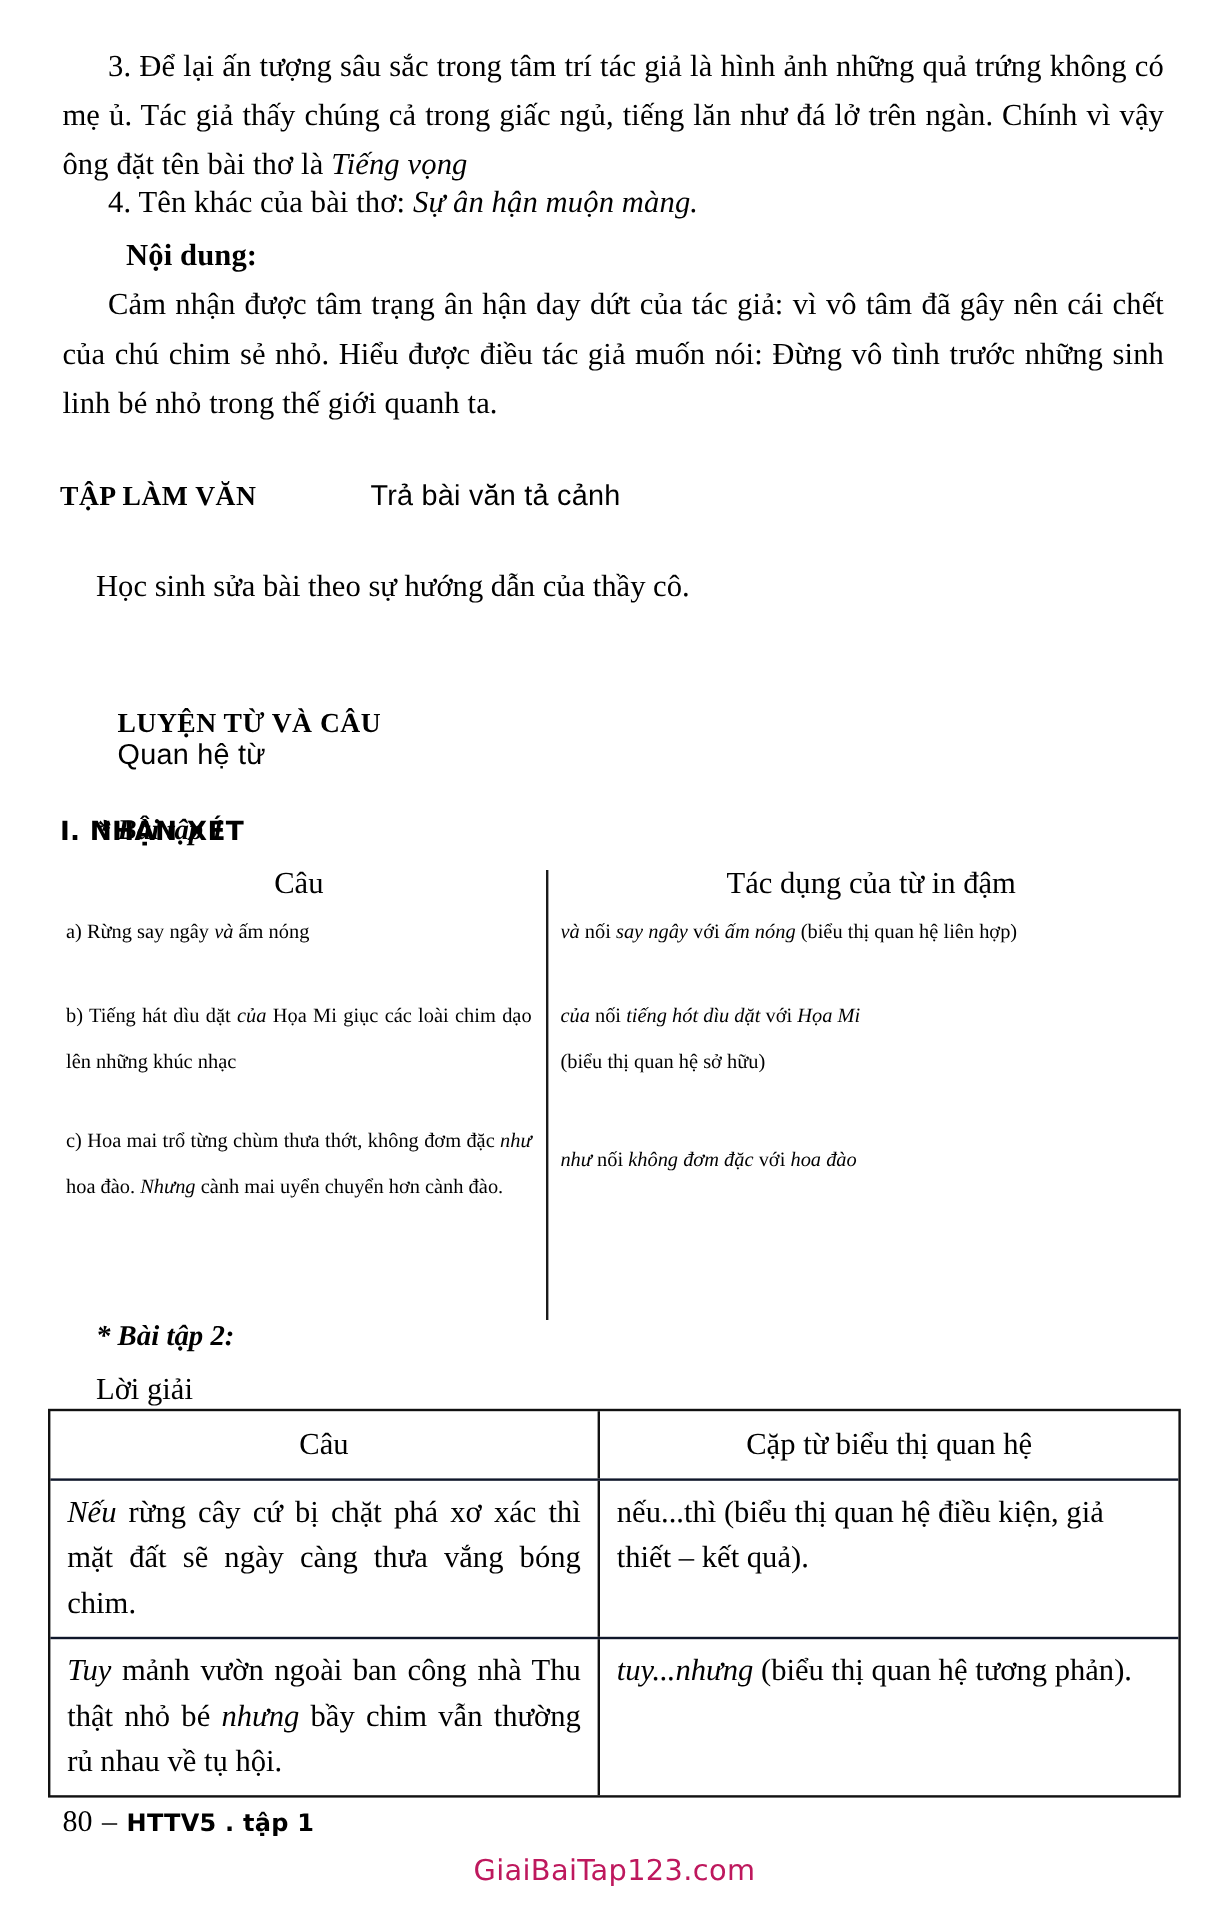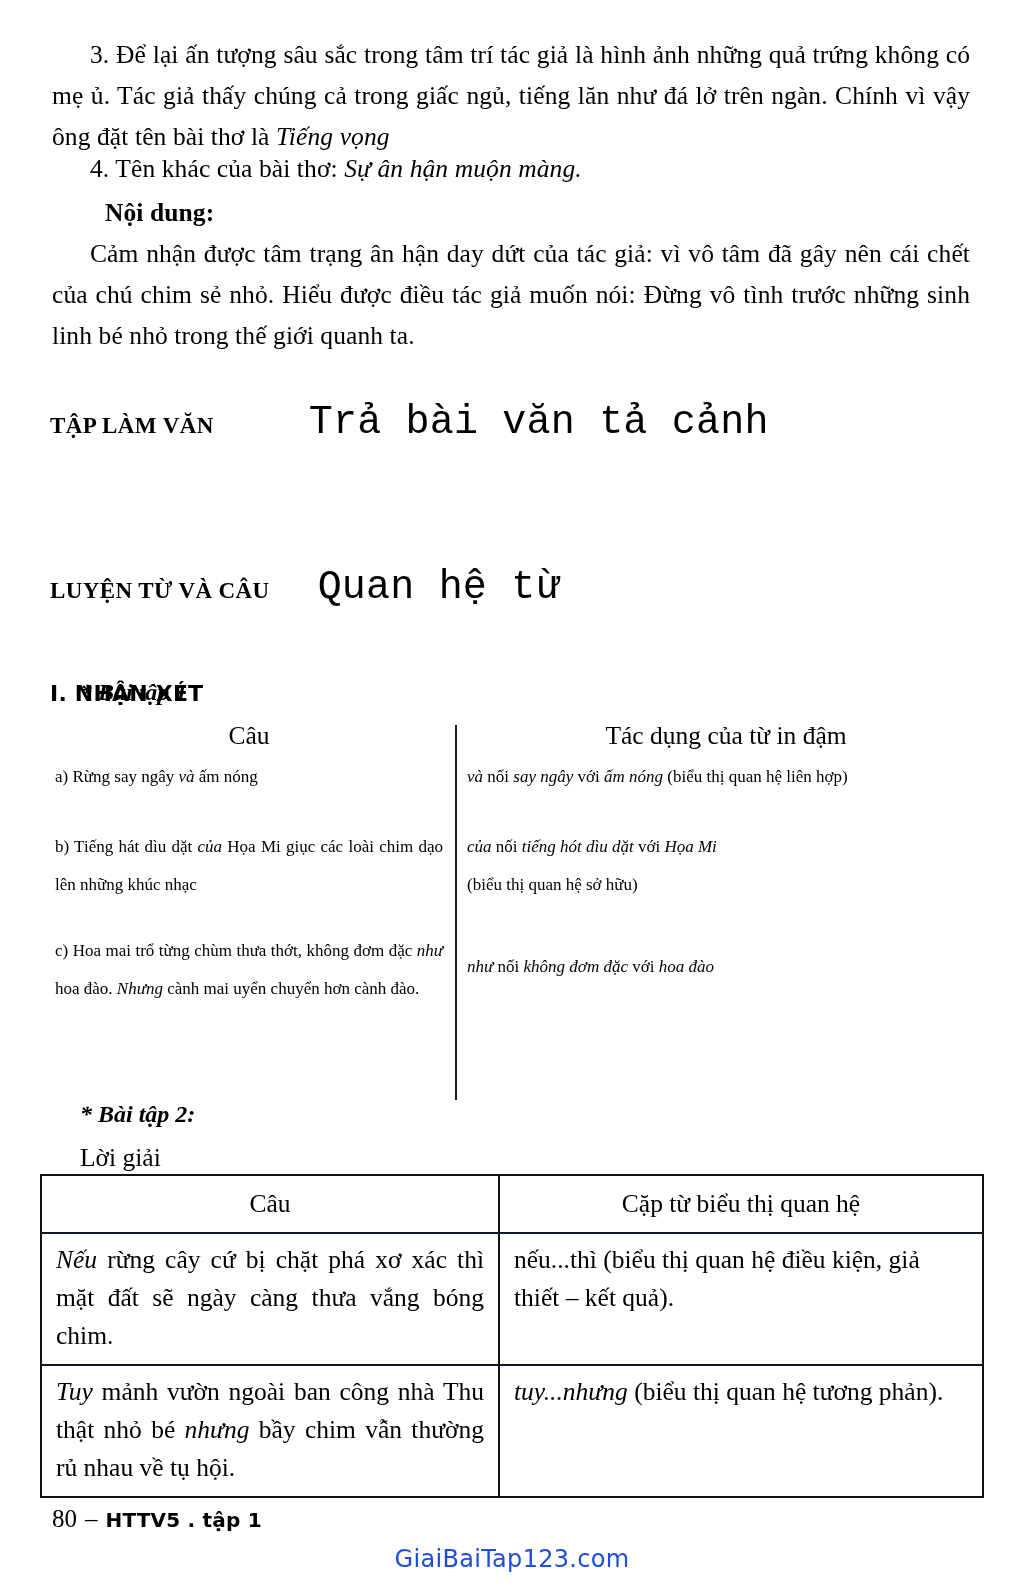--- a/index.html
+++ b/index.html
@@ -39,23 +39,23 @@
     align-items: baseline;
   }
   .band-tag {
     font-family: "Liberation Serif", "DejaVu Serif", serif;
     font-weight: 700;
     font-size: 23px;
     letter-spacing: 0.4px;
     white-space: nowrap;
   }
   .band-title {
-    font-family: Liberation Mono, monospace;
+    font-family: Liberation Sans, sans-serif;
     font-weight: 400;
-    font-size: 40px;
+    font-size: 24px;
     letter-spacing: 0.2px;
     white-space: nowrap;
   }
 
   .roman-head {
     position: absolute;
     font-family: "DejaVu Sans", "Liberation Sans", sans-serif;
     font-weight: 700;
     font-size: 22px;
     letter-spacing: 0.2px;
@@ -163,21 +163,21 @@
     font-weight: 700;
     font-size: 20px;
     letter-spacing: 0.2px;
   }
   .watermark {
     position: absolute;
     left: 0;
     top: 1545px;
     width: 1024px;
     text-align: center;
-    color: #1d4ed8;
+    color: #be185d;
     font-family: "DejaVu Sans", "Liberation Sans", sans-serif;
     font-size: 24px;
     letter-spacing: 0.3px;
   }
 </style>
 </head>
 <body>
 
 <div class="page">
 
@@ -195,22 +195,25 @@
 
   <div class="para indent" style="left:52px; top:233px; width:918px;">
     <span>Cảm nhận được tâm trạng ân hận day dứt của tác giả: vì vô tâm đã gây nên cái chết của chú chim sẻ nhỏ. Hiểu được điều tác giả muốn nói: Đừng vô tình trước những sinh linh bé nhỏ trong thế giới quanh ta.</span>
   </div>
 
   <div class="section-band" style="left:50px; top:400px; width:900px;">
     <span class="band-tag">TẬP LÀM VĂN</span>
     <span class="band-title" style="margin-left:95px;">Trả bài văn tả cảnh</span>
   </div>
 
-
-  <div class="section-band" style="left:50px; top:565px; width:900px;">
+  <div class="plain-line" style="left:80px; top:470px;">
+    <span>Học sinh sửa bài theo sự hướng dẫn của thầy cô.</span>
+  </div>
+
+  <div class="section-band" style="left:50px; top:590px; width:900px;flex-direction:column;">
     <span class="band-tag">LUYỆN TỪ VÀ CÂU</span>
     <span class="band-title" style="margin-left:48px;">Quan hệ từ</span>
   </div>
 
   <div class="roman-head" style="left:50px; top:637px;margin-top:44px;">
     <span>I. NHẬN XÉT</span>
   </div>
 
   <div class="exercise-head" style="left:80px; top:679px;">
     <span>* Bài tập 1</span>

